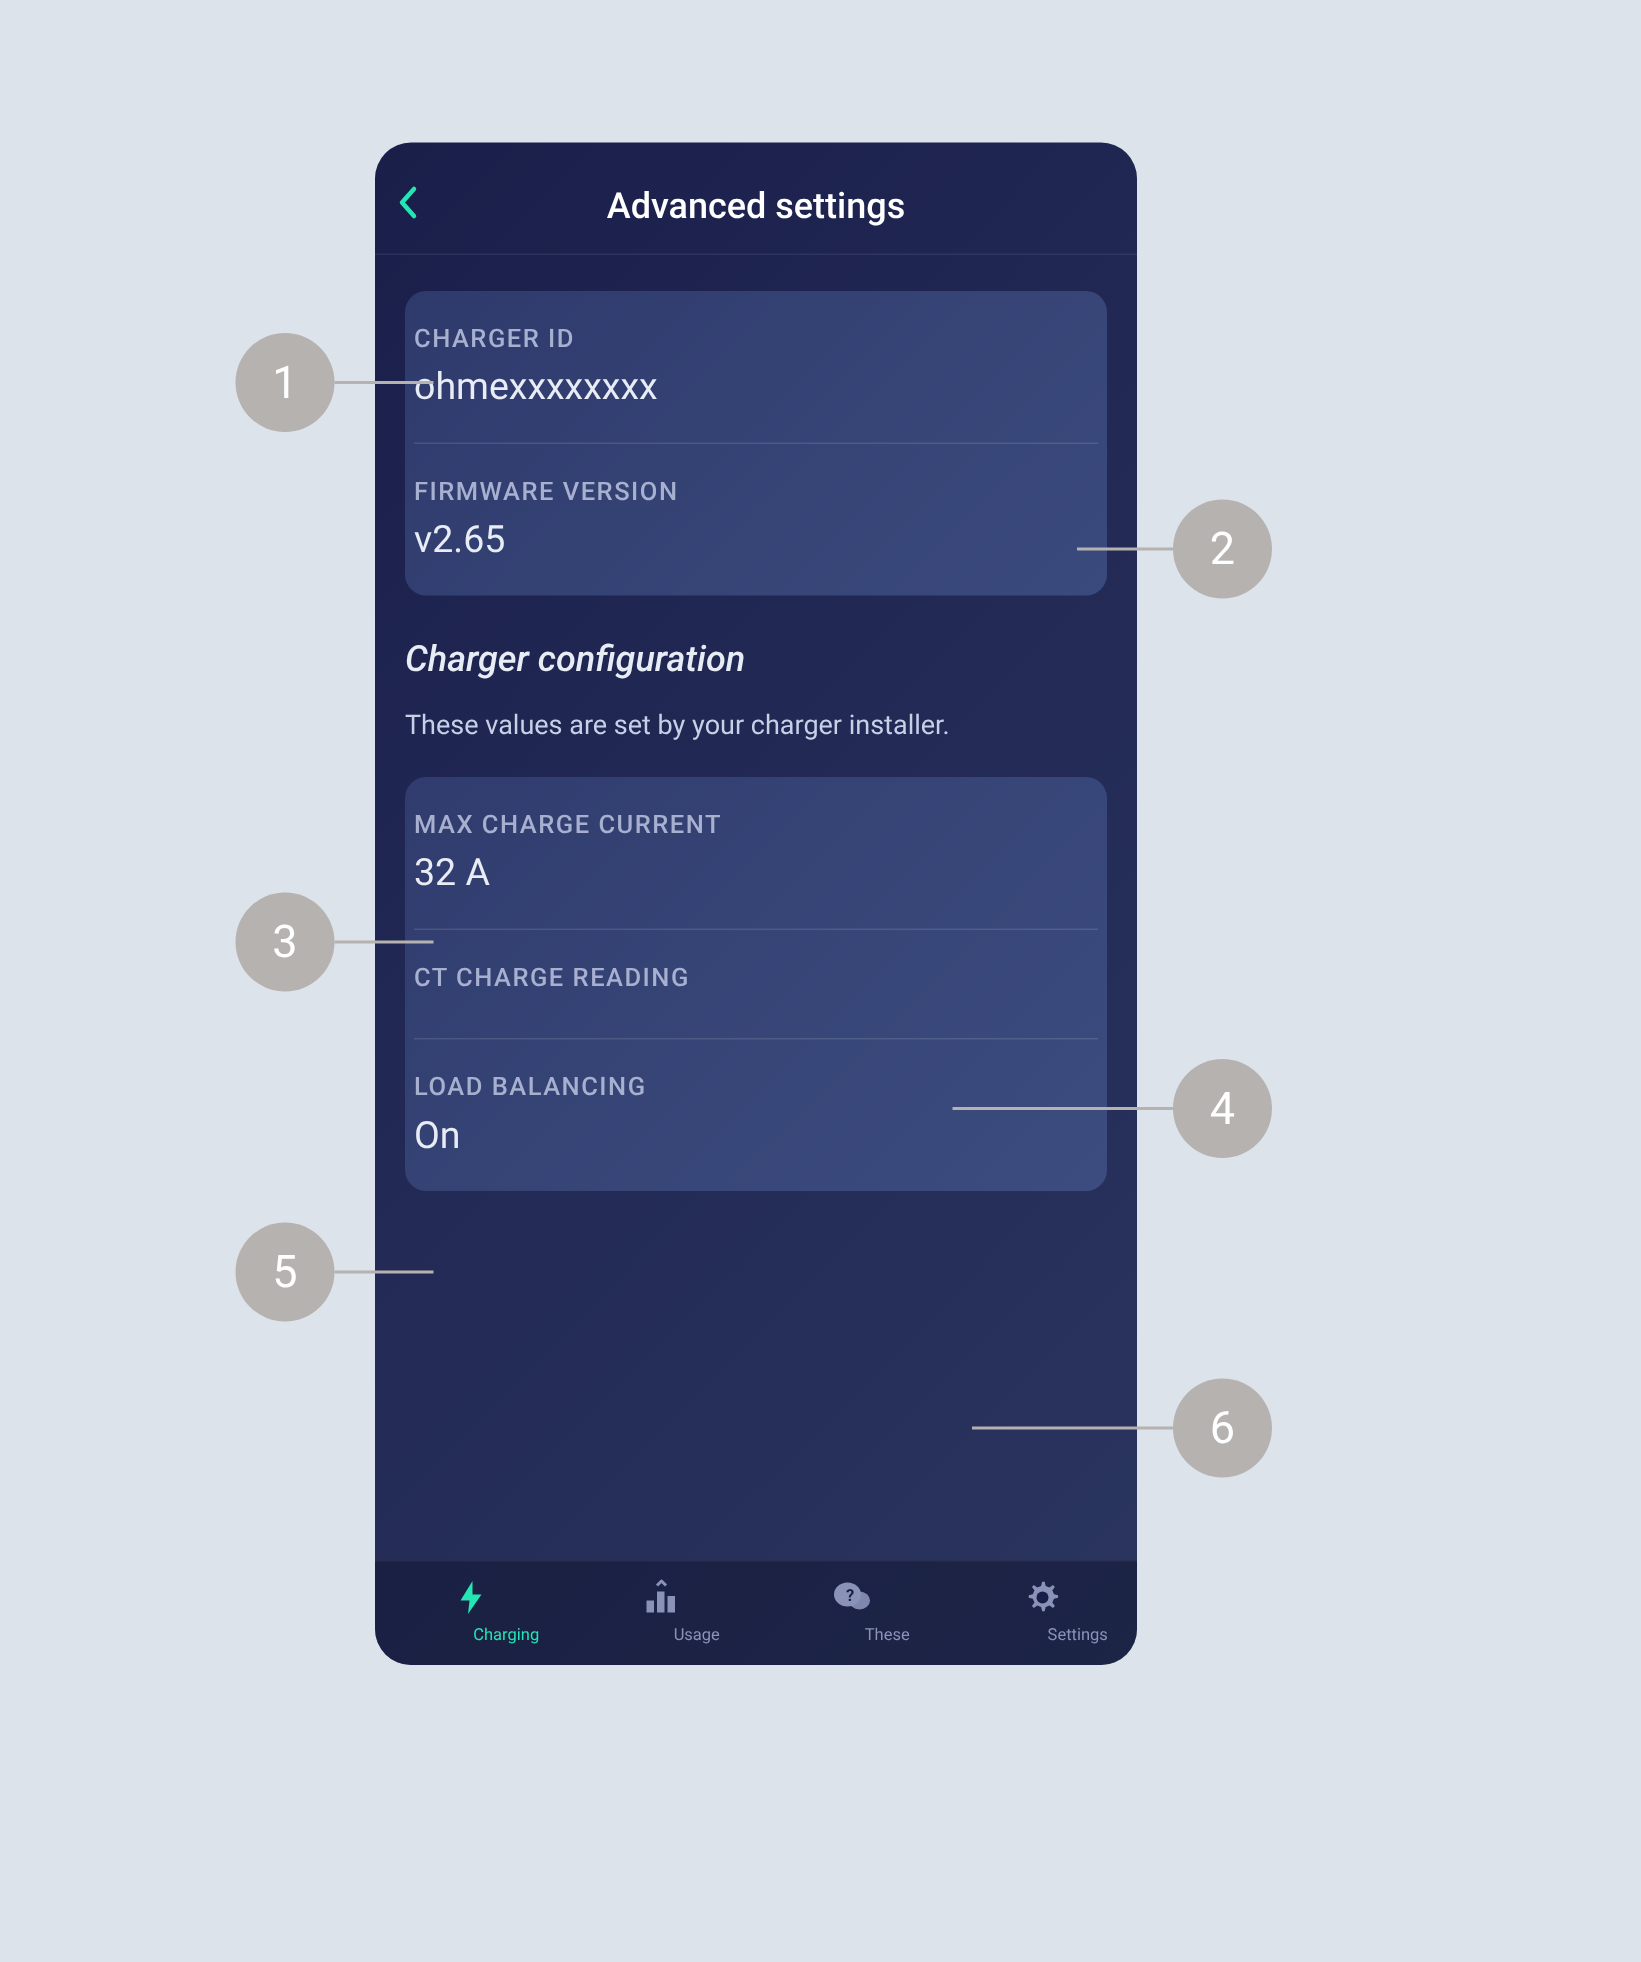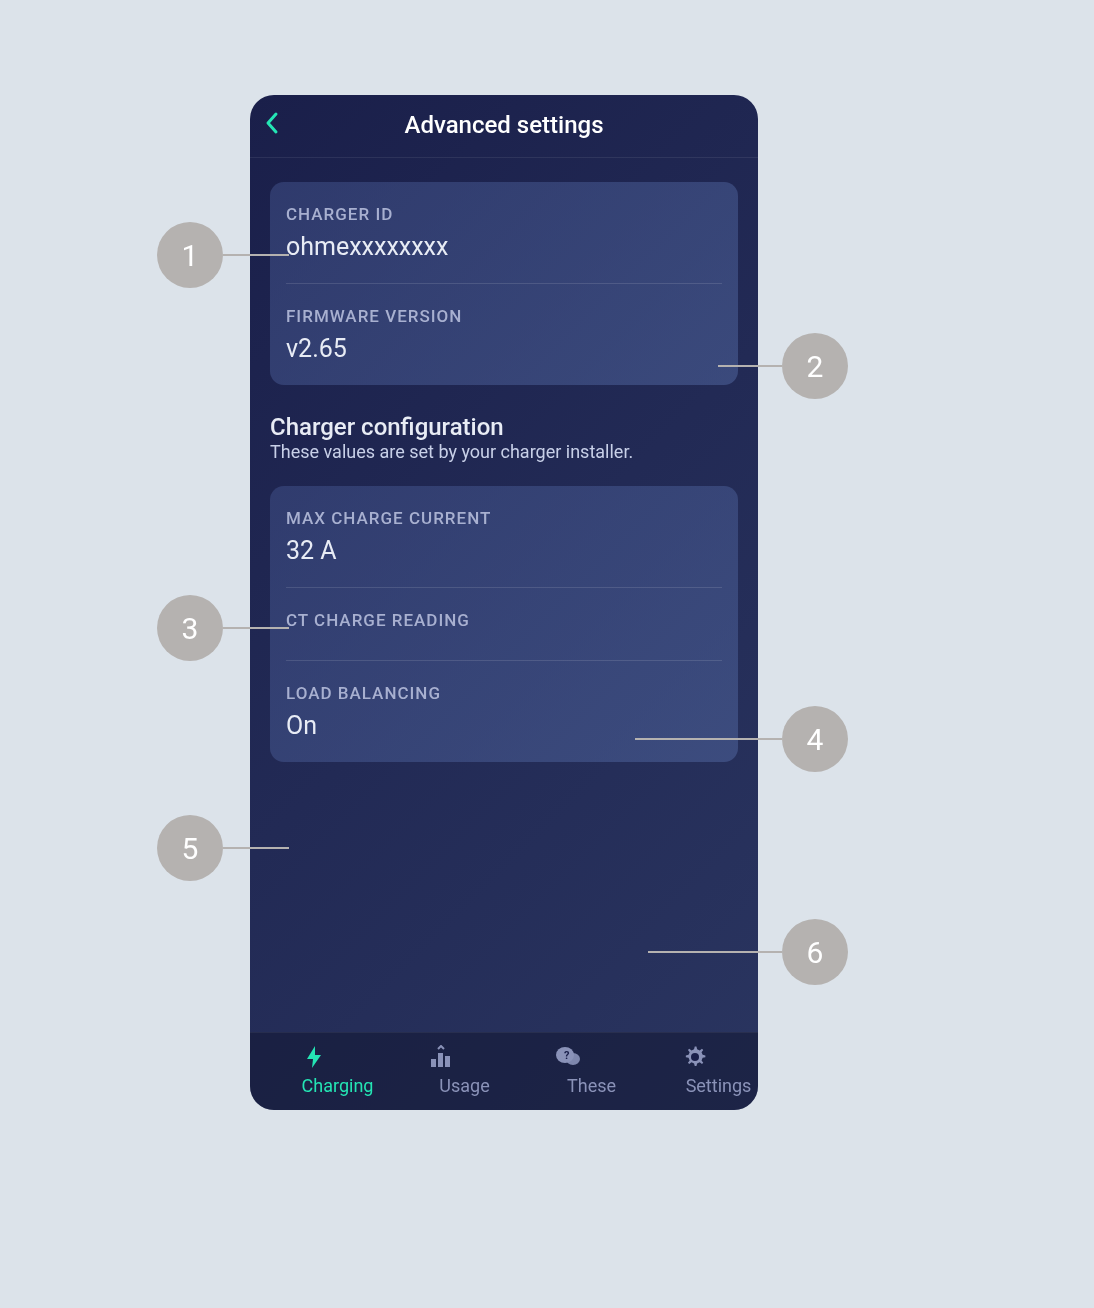--- a/index.html
+++ b/index.html
@@ -25,21 +25,21 @@
       background: linear-gradient(135deg, #1a1f4a 0%, #2a3560 100%);
       border-radius: 24px;
       overflow: hidden;
       display: flex;
       flex-direction: column;
     }
     
     .header {
       display: flex;
       align-items: center;
-      padding: 16px 20px 18px 20px;
+      padding: 28px 20px 18px 20px;
       position: relative;
       border-bottom: 1px solid rgba(255,255,255,0.08);
     }
     
     .back-button {
       position: absolute;
       left: 14px;
       color: #24e5b4;
       font-size: 28px;
       font-weight: 300;
@@ -56,21 +56,21 @@
     
     .content {
       flex: 1;
       padding: 24px 20px 0 20px;
       overflow-y: auto;
     }
     
     .card {
       background: linear-gradient(135deg, rgba(60,75,130,0.6) 0%, rgba(75,95,150,0.6) 100%);
       border-radius: 14px;
-      padding: 0 16px;
+      padding: 0 6px;
       margin-bottom: 28px;
     }
     
     .card-row {
       padding: 22px 0;
       border-bottom: 1px solid rgba(255,255,255,0.12);
     }
     
     .card-row:last-child {
       border-bottom: none;
@@ -87,21 +87,22 @@
     .row-value {
       color: #e8ecf5;
       font-size: 25px;
       font-weight: 400;
     }
     
     .section-title {
       color: #e8ecf5;
       font-size: 24px;
       font-weight: 500;
-      margin-bottom: 0;
+      margin-bottom: 20px;
+      font-style: italic;
     }
     
     .section-subtitle {
       color: #c8d0e8;
       font-size: 18px;
       margin-bottom: 24px;
       font-weight: 400;
     }
     
     .tab-bar {
@@ -123,21 +124,21 @@
     
     .tab-icon {
       width: 28px;
       height: 28px;
       display: flex;
       align-items: center;
       justify-content: center;
     }
     
     .tab-label {
-      font-size: 18px;
+      font-size: 11px;
       color: #8a92b8;
       margin-left: 48px;
     }
     
     .tab-item.active .tab-label {
       color: #24e5b4;
     }
     
     .callout {
       position: absolute;

